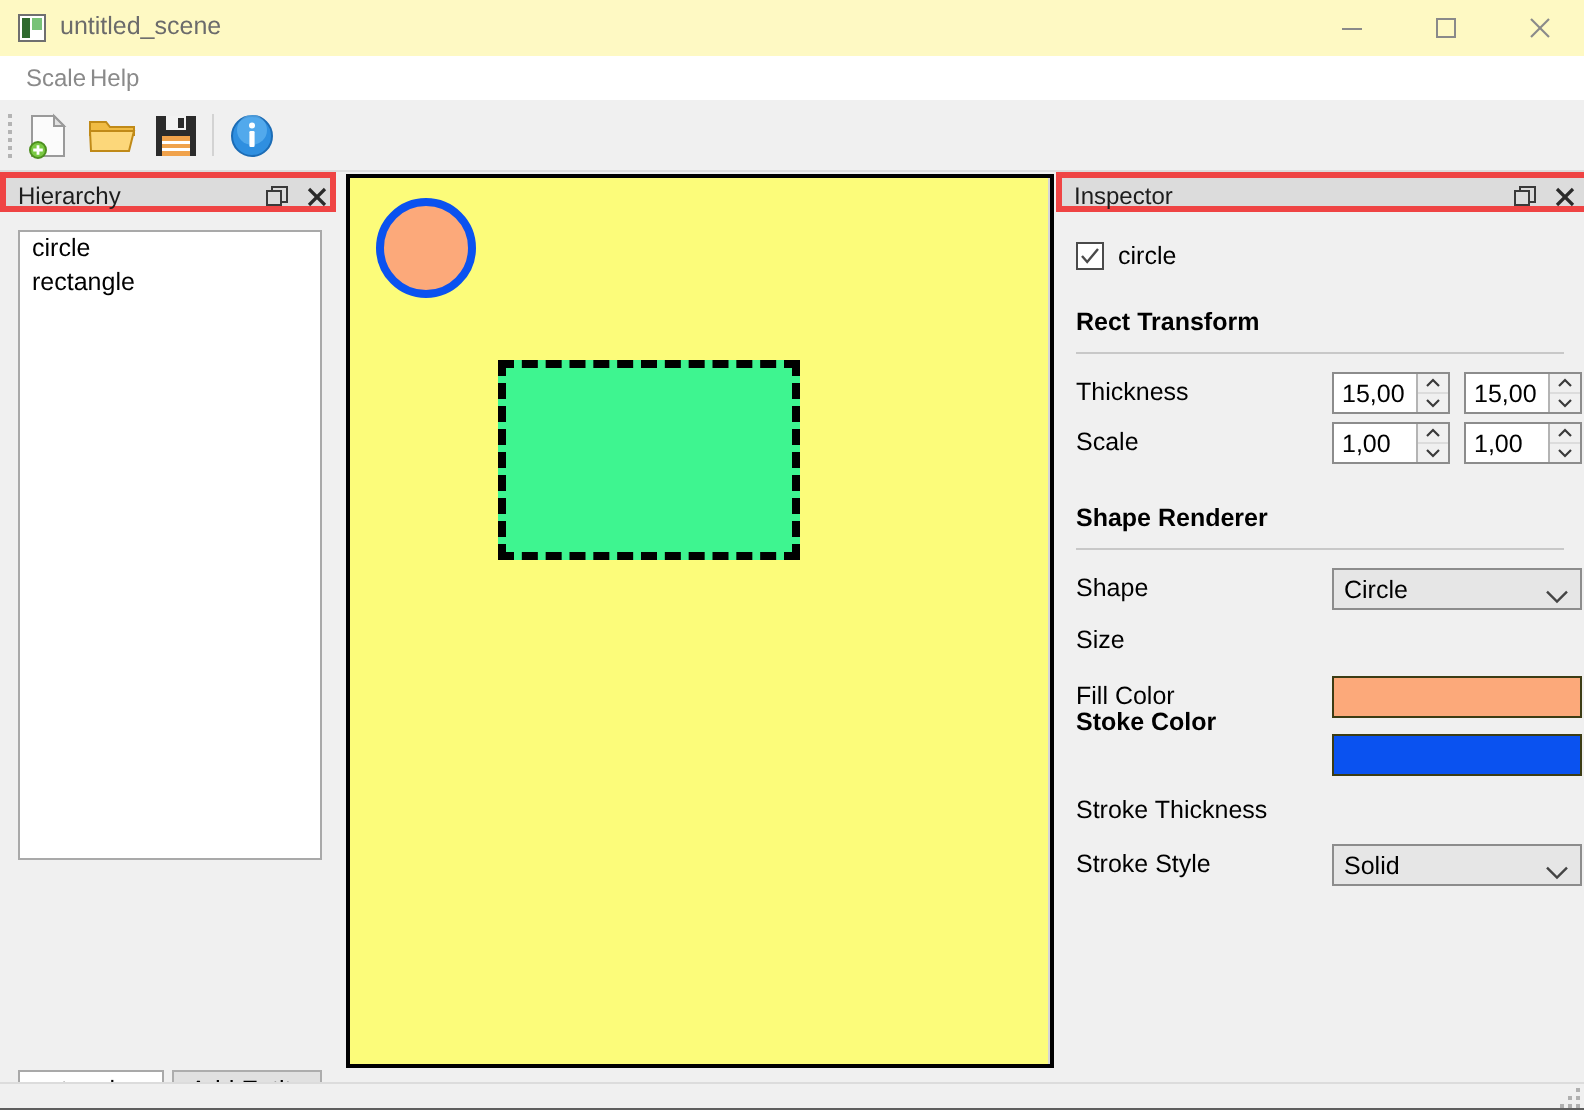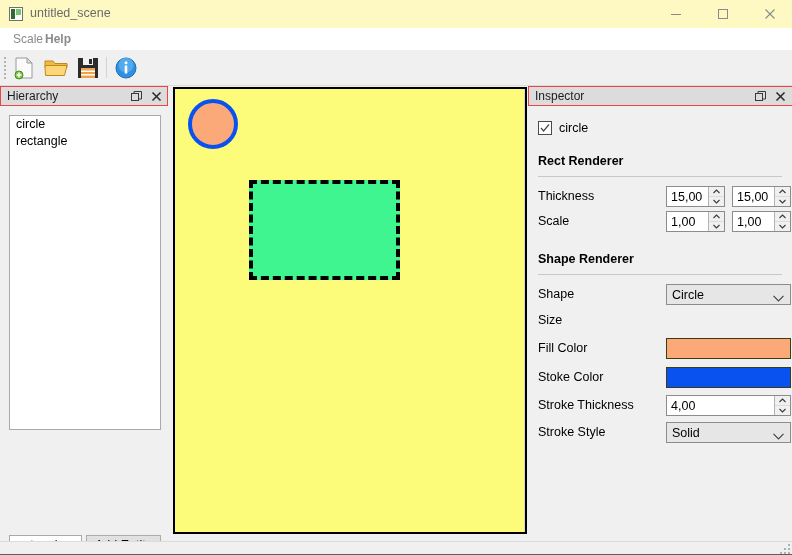--- a/index.html
+++ b/index.html
@@ -74,21 +74,21 @@
     position: absolute;
     top: 3px;
     height: 17px;
     line-height: 17px;
     padding: 0 7px;
     font-size: 12px;
     color: #8a8a8a;
     cursor: default;
   }
   #menu-file { left: 6px; }
-  #menu-help { left: 38px; font-weight: bold; }
+  #menu-help { left: 38px; }
 
   
   #toolbar {
     position: absolute;
     left: 0; top: 50px;
     width: 792px; height: 35px;
     background: #f0f0f0;
     border-bottom: 1px solid #dcdcdc;
   }
   .tb-handle {
@@ -118,21 +118,21 @@
   #tb-open { left: 42px; }
   #tb-save { left: 74px; }
   #tb-sep1 { left: 106px; }
   #tb-info { left: 112px; }
 
   
   .panel-title {
     position: absolute;
     height: 20px;
     background: #dcdcdc;
-    border: 1px solid #ef4444;
+    border: 3px solid #ef4444;
     box-sizing: border-box;
   }
   .panel-title .ptext {
     position: absolute;
     left: 6px; top: 2px;
     font-size: 12px;
     color: #1d1d1d;
     white-space: nowrap;
   }
   .ptbtn {
@@ -536,21 +536,21 @@
 
       <div class="insp-checkbox-row">
         <div class="cbox">
           <svg width="10" height="10" viewBox="0 0 10 10">
             <path d="M1 5 L3.6 8 L9 1.5" fill="none" stroke="#4a4a4a" stroke-width="1.2"></path>
           </svg>
         </div>
         <div class="clabel">circle</div>
       </div>
 
-      <div class="section-head" style="top:48px;">Rect Renderer</div>
+      <div class="section-head" style="top:48px;">Rect Transform</div>
       <div class="section-rule" style="top:70px;"></div>
 
       <div class="field-label" style="top:83px;">Thickness</div>
       <div class="spin col-a" style="top:80px;">
         <div class="sval">15,00</div>
         <div class="sbtns">
           <div class="up">
             <svg width="7" height="5" viewBox="0 0 7 5">
                 <path d="M0.5 4 L3.5 1 L6.5 4" fill="none" stroke="#3a3a3a" stroke-width="1.1"></path>
               </svg>
@@ -621,39 +621,24 @@
               <path d="M0.5 0.8 L5.5 5.8 L10.5 0.8" fill="none" stroke="#444444" stroke-width="1.2"></path>
             </svg>
         </div>
       </div>
 
       <div class="field-label" style="top:207px;">Size</div>
 
       <div class="field-label" style="top:235px;">Fill Color</div>
       <div class="colorswatch col-wide" id="fill-color-swatch" style="top:232px; background:#fca97a;"></div>
 
-      <div class="field-label" style="top:264px;">Stoke Color</div>
+      <div class="field-label" style="top:248px;font-weight:bold;">Stoke Color</div>
       <div class="colorswatch col-wide" id="stroke-color-swatch" style="top:261px; background:#0a52f0;"></div>
 
       <div class="field-label" style="top:292px;">Stroke Thickness</div>
-      <div class="spin col-wide" style="top:289px;">
-        <div class="sval">4,00</div>
-        <div class="sbtns">
-          <div class="up">
-            <svg width="7" height="5" viewBox="0 0 7 5">
-                <path d="M0.5 4 L3.5 1 L6.5 4" fill="none" stroke="#3a3a3a" stroke-width="1.1"></path>
-              </svg>
-          </div>
-          <div class="dn">
-            <svg width="7" height="5" viewBox="0 0 7 5">
-                <path d="M0.5 1 L3.5 4 L6.5 1" fill="none" stroke="#3a3a3a" stroke-width="1.1"></path>
-              </svg>
-          </div>
-        </div>
-      </div>
 
       <div class="field-label" style="top:319px;">Stroke Style</div>
       <div class="combo col-wide" style="top:316px;">
         <div class="cval">Solid</div>
         <div class="carrow">
           <svg width="11" height="7" viewBox="0 0 11 7">
               <path d="M0.5 0.8 L5.5 5.8 L10.5 0.8" fill="none" stroke="#444444" stroke-width="1.2"></path>
             </svg>
         </div>
       </div>

